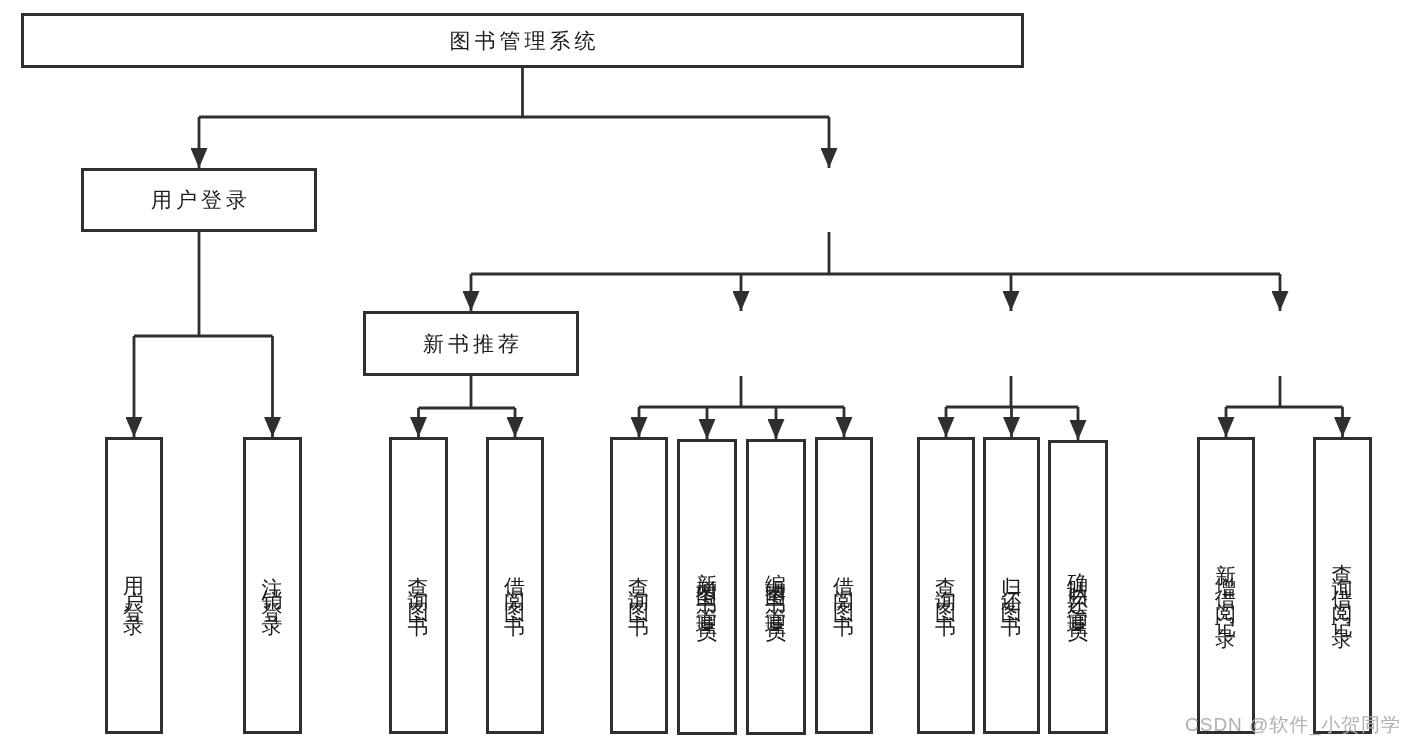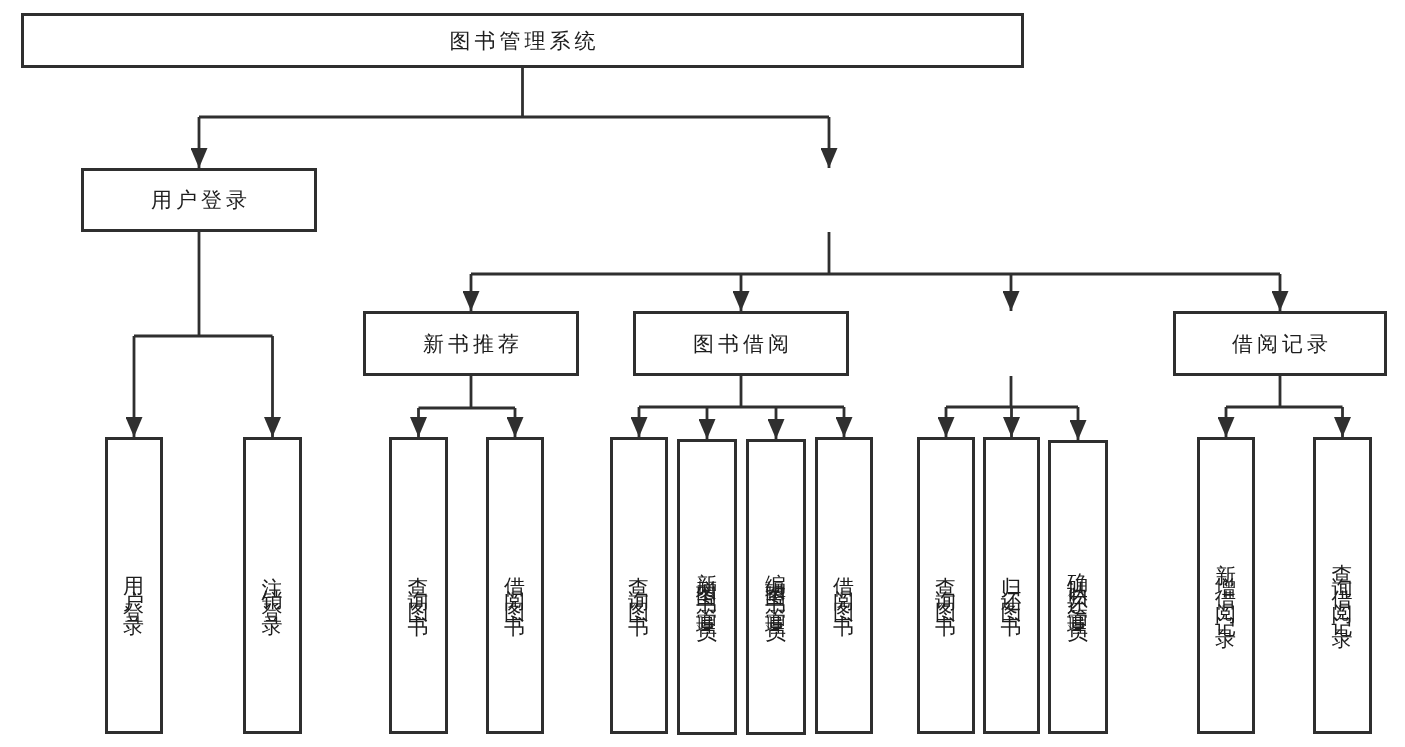--- a/index.html
+++ b/index.html
@@ -103,26 +103,20 @@
     <span class="lbl">图书管理系统</span>
   </div>
 
   <div class="node h" style="left:81px;top:168px;width:236px;height:64px">
     <span class="lbl">用户登录</span>
   </div>
 
   <div class="node h" style="left:363px;top:311px;width:216px;height:65px">
     <span class="lbl">新书推荐</span>
   </div>
-  <div class="node h" style="left:633px;top:311px;width:216px;height:65px">
-    <span class="lbl">图书借阅</span>
-  </div>
-  <div class="node h" style="left:1173px;top:311px;width:214px;height:65px">
-    <span class="lbl">借阅记录</span>
-  </div>
 
   <div class="node v" style="left:105px;top:437px;width:58px;height:297px">
     <span class="lbl">用户登录</span>
   </div>
   <div class="node v" style="left:243px;top:437px;width:59px;height:297px">
     <span class="lbl">注销登录</span>
   </div>
 
   <div class="node v" style="left:389px;top:437px;width:59px;height:297px">
     <span class="lbl">查询图书</span>
@@ -154,14 +148,15 @@
     <span class="lbl long">确认归还（管理员）</span>
   </div>
 
   <div class="node v" style="left:1197px;top:437px;width:58px;height:297px">
     <span class="lbl">新增借阅记录</span>
   </div>
   <div class="node v" style="left:1313px;top:437px;width:59px;height:297px">
     <span class="lbl">查询借阅记录</span>
   </div>
 
+  <div class="watermark">CSDN @软件_小贺同学</div>
 
 </div>
 
 </body></html>

